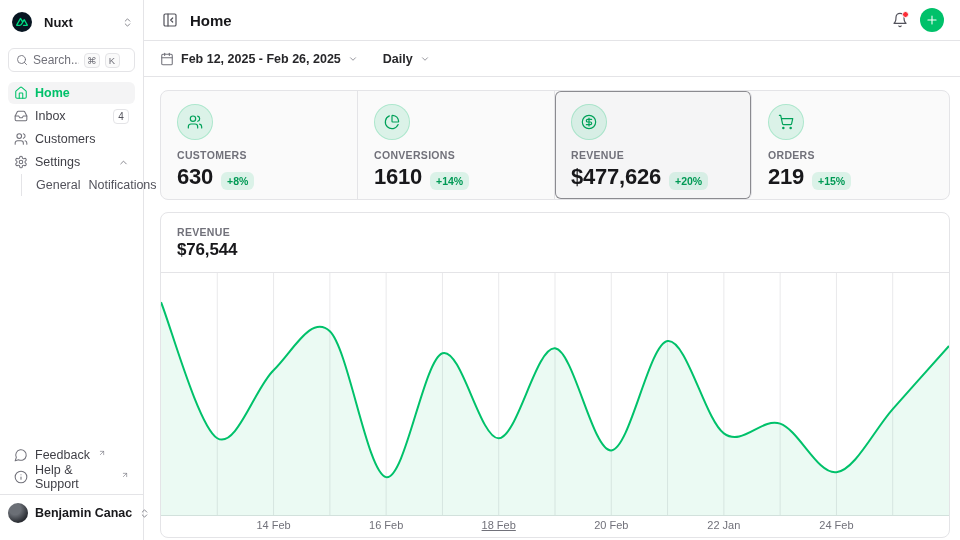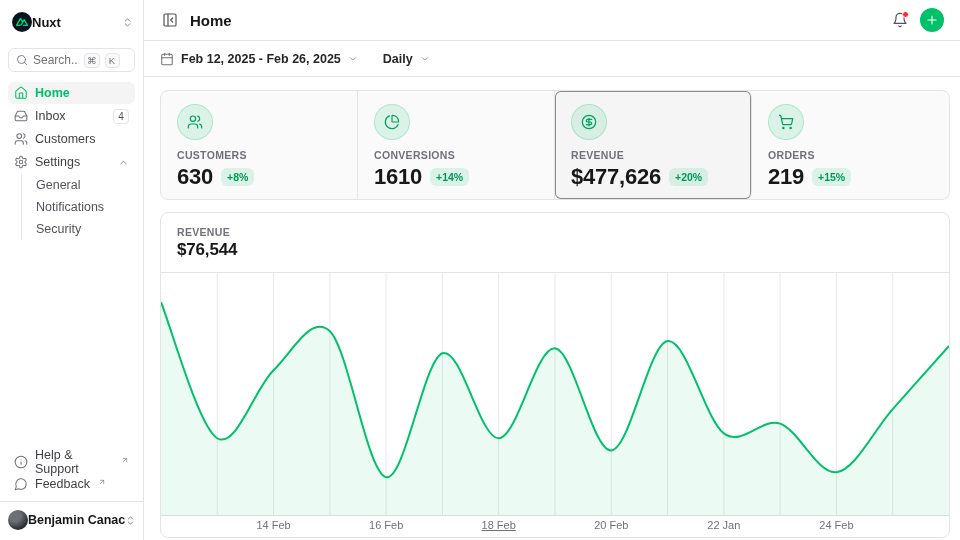--- a/index.html
+++ b/index.html
@@ -6,42 +6,42 @@
   html,body { width:960px; height:540px; overflow:hidden; }
   body {
     font-family:"Liberation Sans","DejaVu Sans",sans-serif;
     color:#18181b; background:#fff; display:flex; font-size:13px;
   }
   svg { display:block; }
   .ic { stroke:currentColor; fill:none; stroke-width:1.8; stroke-linecap:round; stroke-linejoin:round; }
 
   
   .sidebar { width:144px; min-width:144px; border-right:1px solid #e4e4e7; display:flex; flex-direction:column; padding:8px; background:#fff; }
-  .team-row { display:flex; align-items:center; gap:0; padding:4px 2px 4px 4px; border-radius:6px; cursor:pointer; }
+  .team-row { display:flex; align-items:center; gap:12px; padding:4px 2px 4px 4px; border-radius:6px; cursor:pointer; }
   .team-logo { width:20px; height:20px; border-radius:50%; background:#071521; display:flex; align-items:center; justify-content:center; flex:none; }
   .team-name { font-weight:700; font-size:13px; flex:1; }
   .updown { color:#71717a; flex:none; }
   .search-box { margin:12px 0 10px; height:24px; border:1px solid #e4e4e7; border-radius:6px; display:flex; align-items:center; gap:5px; padding:0 4px 0 7px; color:#71717a; background:#fff; cursor:text; }
   .search-box input { border:0; outline:0; width:46px; font-size:12px; font-family:inherit; color:#18181b; background:transparent; }
   .search-box input::placeholder { color:#71717a; }
   .kbd { border:1px solid #e4e4e7; background:#fafafa; border-radius:4px; font-size:9.5px; color:#71717a; min-width:15px; height:15px; display:flex; align-items:center; justify-content:center; padding:0 2px; }
   .nav { display:flex; flex-direction:column; gap:1px; }
   .nav-item { display:flex; align-items:center; gap:7px; padding:4px 6px; border-radius:6px; color:#3f3f46; cursor:pointer; height:22px; }
   .nav-item .nico { color:#71717a; flex:none; }
   .nav-item span.lbl { flex:1; font-size:12.5px; }
   .nav-item.active { background:#f4f4f5; color:#00c16a; font-weight:600; }
   .nav-item.active .nico { color:#00c16a; }
   .count-badge { border:1px solid #e4e4e7; border-radius:4px; font-size:10px; color:#52525b; min-width:16px; height:15px; display:flex; align-items:center; justify-content:center; }
-  .subnav { margin-left:13px; border-left:1px solid #e4e4e7; padding-left:10px; display:flex; flex-direction:column; }
+  .subnav { margin-left:13px; border-left:1px solid #e4e4e7; padding-left:10px; display:flex; flex-direction:row; }
   .subnav .sub-item { padding:4px 4px; font-size:12.5px; color:#52525b; border-radius:6px; cursor:pointer; }
   .spacer { flex:1; }
   .foot-item { display:flex; align-items:center; gap:7px; padding:4px 6px; border-radius:6px; color:#3f3f46; cursor:pointer; font-size:12.5px; height:22px;}
   .foot-item .nico { color:#71717a; flex:none; }
   .ext { color:#71717a; margin-left:1px; margin-top:-5px; }
-  .user-row { border-top:1px solid #e4e4e7; margin:6px -8px 0; padding:8px 8px 2px; display:flex; align-items:center; cursor:pointer; }
+  .user-row { border-top:1px solid #e4e4e7; margin:6px -8px 7px; padding:8px 8px 2px; display:flex; align-items:center; gap:7px; cursor:pointer; }
   .avatar { width:20px; height:20px; border-radius:50%; flex:none; background:radial-gradient(circle at 35% 30%, #6b6f76 0 30%, #2c2f35 70%, #15161a 100%); }
   .user-name { font-size:12.5px; font-weight:600; flex:1; white-space:nowrap; }
 
   
   .main { flex:1; display:flex; flex-direction:column; min-width:0; }
   .topbar { height:41px; border-bottom:1px solid #e4e4e7; display:flex; align-items:center; padding:0 16px; gap:10px; }
   .icon-btn { background:none; border:0; color:#52525b; cursor:pointer; display:flex; align-items:center; justify-content:center; padding:2px; position:relative; }
   .page-title { font-size:15px; font-weight:700; flex:1; }
   .bell-dot { position:absolute; top:1px; right:1px; width:7px; height:7px; background:#fb2c36; border-radius:50%; border:1.5px solid #fff; }
   .add-btn { width:24px; height:24px; border-radius:50%; background:#00c16a; border:0; color:#fff; display:flex; align-items:center; justify-content:center; cursor:pointer; }
@@ -51,21 +51,21 @@
 
   .content { flex:1; padding:13px 10px 0 16px; overflow:hidden; }
 
   
   .stats { display:grid; grid-template-columns:repeat(4,1fr); border:1px solid #e4e4e7; border-radius:8px; background:#fafafa; overflow:hidden; }
   .stat-card { padding:13px 16px 15px; border-right:1px solid #e4e4e7; cursor:pointer; position:relative; height:108px; }
   .stat-card:last-child { border-right:0; }
   .stat-card.selected { background:#f5f5f6; box-shadow:inset 0 0 0 1px #8b8b90; border-radius:6px; }
   .stat-ic { width:36px; height:36px; border-radius:50%; background:rgba(0,193,106,.12); border:1px solid rgba(0,193,106,.22); color:#00a159; display:flex; align-items:center; justify-content:center; }
   .stat-label { margin-top:9px; font-size:10.5px; letter-spacing:.03em; color:#71717a; font-weight:600; }
-  .stat-value-row { margin-top:3px; display:flex; align-items:center; gap:8px; }
+  .stat-value-row { margin-top:3px; display:flex; align-items:flex-end; gap:8px; }
   .stat-value { font-size:22px; font-weight:700; letter-spacing:-.01em; }
   .delta-badge { background:rgba(0,193,106,.12); color:#009a55; font-size:10.5px; font-weight:600; border-radius:6px; padding:3px 6px; }
 
   
   .chart-card { margin-top:12px; border:1px solid #e4e4e7; border-radius:8px; background:#fff; overflow:hidden; }
   .chart-head { padding:13px 16px 12px; }
   .chart-label { font-size:10.5px; letter-spacing:.03em; color:#71717a; font-weight:600; }
   .chart-value { font-size:17px; font-weight:700; letter-spacing:-.01em; margin-top:2px; }
   .plot-wrap { border-top:1px solid #e4e4e7; }
   .plot { height:243px; position:relative; }
@@ -154,40 +154,40 @@
       <div class="sub-item">Notifications</div>
       <div class="sub-item">Security</div>
     </div>
   </nav>
 
   <div class="spacer"></div>
 
   <div class="foot-item">
     <span class="nico">
       <svg class="ic" width="14" height="14" viewBox="0 0 24 24">
-          <circle cx="12" cy="12" r="10"></circle>
-          <path d="M12 16v-4"></path>
-          <path d="M12 8h.01"></path>
-        </svg>
-    </span>
-    <span>Help &amp; Support</span>
+          <path d="M7.9 20A9 9 0 1 0 4 16.1L2 22Z"></path>
+        </svg>
+    </span>
+    <span>Feedback</span>
     <span class="ext">
       <svg class="ic" width="8" height="8" viewBox="0 0 24 24" stroke-width="2.6">
           <path d="M7 7h10v10"></path>
           <path d="M7 17 17 7"></path>
         </svg>
     </span>
   </div>
   <div class="foot-item">
     <span class="nico">
       <svg class="ic" width="14" height="14" viewBox="0 0 24 24">
-          <path d="M7.9 20A9 9 0 1 0 4 16.1L2 22Z"></path>
-        </svg>
-    </span>
-    <span>Feedback</span>
+          <circle cx="12" cy="12" r="10"></circle>
+          <path d="M12 16v-4"></path>
+          <path d="M12 8h.01"></path>
+        </svg>
+    </span>
+    <span>Help &amp; Support</span>
     <span class="ext">
       <svg class="ic" width="8" height="8" viewBox="0 0 24 24" stroke-width="2.6">
           <path d="M7 7h10v10"></path>
           <path d="M7 17 17 7"></path>
         </svg>
     </span>
   </div>
 
   <div class="user-row">
     <span class="avatar"></span>

